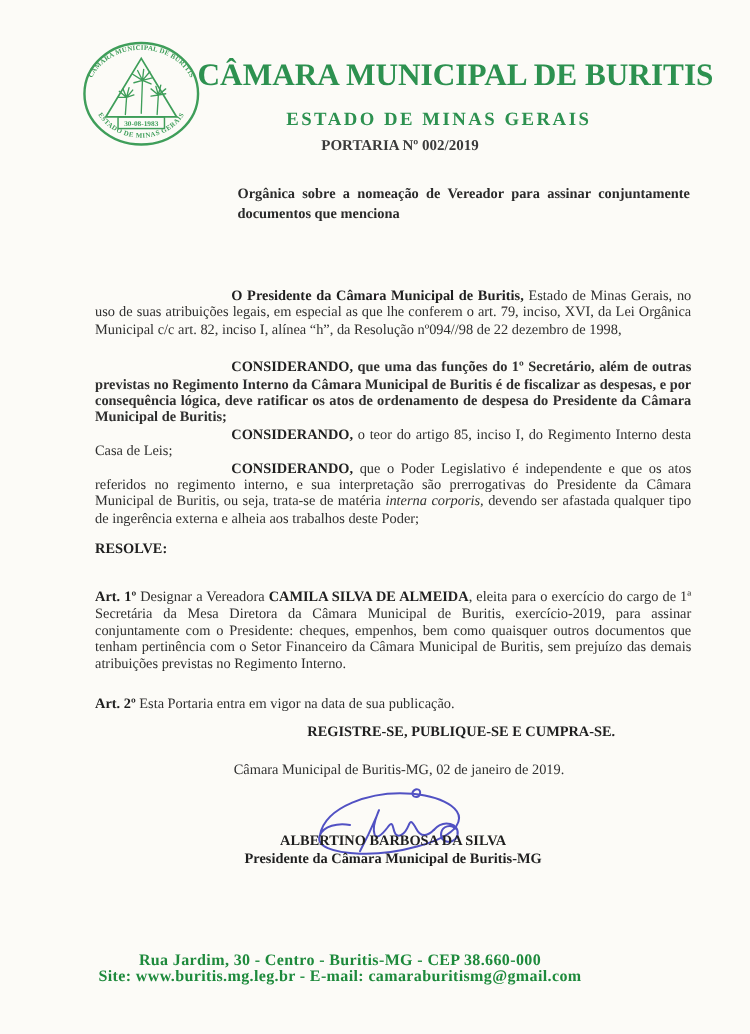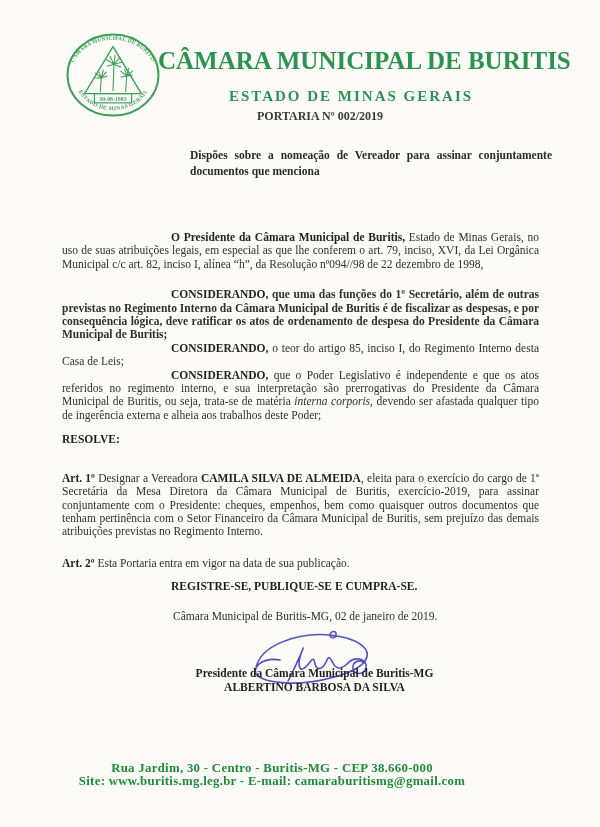--- a/index.html
+++ b/index.html
@@ -28,33 +28,33 @@
     font-size:12px;font-weight:bold;color:#3a3a3a;white-space:nowrap;
   }
   
   .subject{
     position:absolute;left:190px;top:147px;width:362px;
     font-size:11.5px;font-weight:bold;line-height:16px;
     text-align:justify;color:#2a2a2a;
   }
   
   .body-flow{
-    position:absolute;left:62px;top:231px;width:477px;
+    position:absolute;left:76px;top:231px;width:477px;
     font-size:11.5px;line-height:13.4px;text-align:justify;color:#2f2f2f;
   }
   .body-flow p{margin:0;}
   .ind{text-indent:109px;}
   .mt17{margin-top:17px !important;font-weight:bold;}
   .mt11{margin-top:11px !important;}
   .mt25{margin-top:25px !important;}
   .mt18{margin-top:18px !important;}
   .mt10{margin-top:10px !important;}
   .mt16{margin-top:16px !important;}
   b{color:#1f1f1f;}
-  .closing-line{padding-left:109px;text-align:left;font-weight:bold;color:#1f1f1f;}
+  .closing-line{padding-left:109px;text-align:center;font-weight:bold;color:#1f1f1f;}
   .date-line{padding-left:111px;text-align:left;}
   
   .sig-svg{position:absolute;left:246px;top:628px;width:150px;height:62px;}
   .sig-block{
     position:absolute;left:76px;top:666px;width:477px;
     text-align:center;font-size:11.5px;font-weight:bold;line-height:14px;color:#1f1f1f;
   }
   
   .footer{
     position:absolute;left:0;top:762px;width:544px;
@@ -93,21 +93,21 @@
     <g>
       <rect x="31" y="63" width="38" height="9.5" fill="none" stroke="#3f9e5a" stroke-width="1.2"></rect>
       <text x="50" y="70.4" font-size="6" font-weight="bold" fill="#3f9e5a" text-anchor="middle" font-family="Liberation Serif, serif">30-08-1983</text>
     </g>
   </svg>
 
   <div class="hdr-title">CÂMARA MUNICIPAL DE BURITIS</div>
   <div class="hdr-sub">ESTADO DE MINAS GERAIS</div>
   <div class="hdr-doc">PORTARIA Nº 002/2019</div>
 
-  <div class="subject">Dispões sobre a nomeação de Vereador para assinar conjuntamente documentos que menciona</div>
+  <div class="subject">Orgânica sobre a nomeação de Vereador para assinar conjuntamente documentos que menciona</div>
 
   <div class="body-flow">
     <p class="ind"><b>O Presidente da Câmara Municipal de Buritis,</b><span> Estado de Minas Gerais, no uso de suas atribuições legais, em especial as que lhe conferem o art. 79, inciso, XVI, da Lei Orgânica Municipal c/c art. 82, inciso I, alínea “h”, da Resolução nº094//98 de 22 dezembro de 1998,</span></p>
 
     <p class="ind mt17"><b>CONSIDERANDO,</b><span> que uma das funções do 1º Secretário, além de outras previstas no Regimento Interno da Câmara Municipal de Buritis é de fiscalizar as despesas, e por consequência lógica, deve ratificar os atos de ordenamento de despesa do Presidente da Câmara Municipal de Buritis;</span></p>
 
     <p class="ind"><b>CONSIDERANDO,</b><span> o teor do artigo 85, inciso I, do Regimento Interno desta Casa de Leis;</span></p>
 
     <p class="ind"><b>CONSIDERANDO,</b><span> que o Poder Legislativo é independente e que os atos referidos no regimento interno, e sua interpretação são prerrogativas do Presidente da Câmara Municipal de Buritis, ou seja, trata-se de matéria </span><i>interna corporis,</i><span> devendo ser afastada qualquer tipo de ingerência externa e alheia aos trabalhos deste Poder;</span></p>
 
@@ -125,22 +125,22 @@
   <svg class="sig-svg" viewBox="0 0 150 62">
     <g fill="none" stroke="#4343bf" stroke-width="1.6" stroke-linecap="round" opacity="0.92">
       <path d="M 10,40 C 14,18 50,4 84,7 C 112,10 127,21 119,33 C 110,46 70,56 42,55 C 20,54 6,49 10,40 C 13,33 24,30 34,32"></path>
       <path d="M 42,53 C 54,30 60,13 56,23 C 51,36 52,50 64,34 C 71,24 66,44 75,40 C 83,36 80,22 87,35 C 91,43 97,40 101,36"></path>
       <path d="M 101,36 C 109,27 122,31 120,40 C 118,48 105,47 107,38 C 108,33 115,31 118,35"></path>
       <path d="M 84,6 c 2,-4 7,-3 6,1 c -1,4 -7,3 -6,-1"></path>
     </g>
   </svg>
 
   <div class="sig-block">
+    <div>ALBERTINO BARBOSA DA SILVA</div>
     <div>Presidente da Câmara Municipal de Buritis-MG</div>
-    <div>ALBERTINO BARBOSA DA SILVA</div>
   </div>
 
   <div class="footer">
     <div>Rua Jardim, 30 - Centro - Buritis-MG - CEP 38.660-000</div>
     <div>Site: www.buritis.mg.leg.br - E-mail: camaraburitismg@gmail.com</div>
   </div>
 
 </div>
 
 </body></html>

